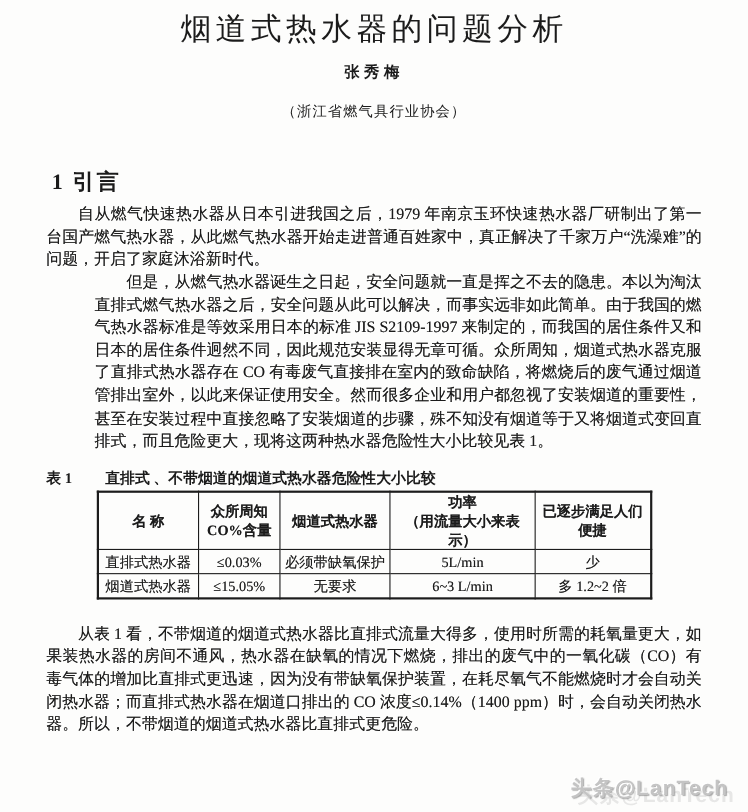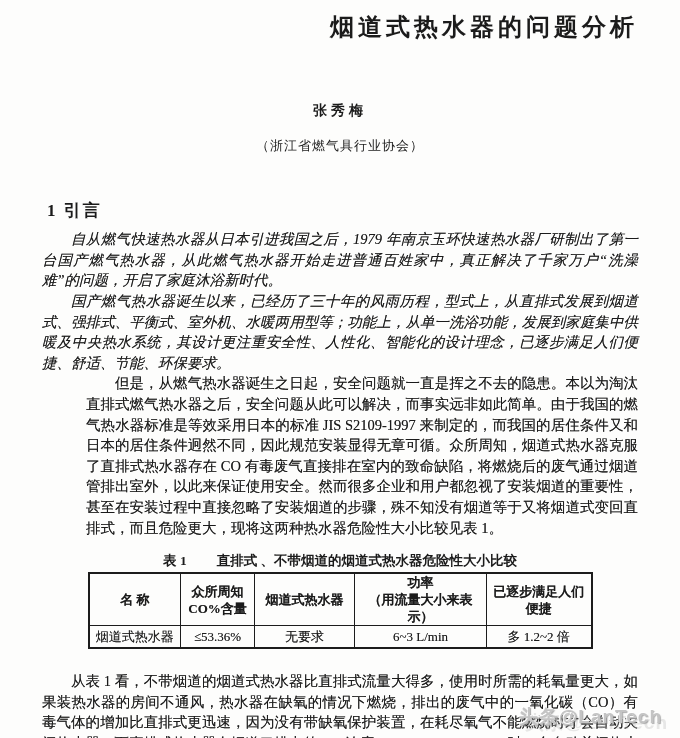--- a/index.html
+++ b/index.html
@@ -6,51 +6,51 @@
   body {
     width: 680px; height: 738px;
     position: relative; overflow: hidden;
     background: #fdfdfc;
     font-family: "Liberation Serif", "DejaVu Serif", serif;
     color: #1b1b1b;
   }
   .page { padding: 0 42px; box-sizing: border-box; }
 
   .doc-title {
-    margin: 12px 0 0 0; text-align: right;
-    font-size: 24px; font-weight: 700; letter-spacing: 4px;
+    margin: 12px 0 0 0; text-align: center;
+    font-size: 28px; font-weight: 400; letter-spacing: 4px;
     line-height: 30px;
   }
   .author {
-    margin-top: 60px; text-align: center;
+    margin-top: 16px; text-align: center;
     font-size: 14px; font-weight: 700; letter-spacing: 4px;
     line-height: 17px;
   }
   .affiliation {
     margin-top: 19px; text-align: center;
-    font-size: 13px; letter-spacing: 1px; line-height: 16px;
+    font-size: 13px; letter-spacing: 1px; line-height: 16px; font-family: Liberation Mono, monospace;
   }
   .section-heading {
     margin: 46px 0 0 5px;
-    font-size: 17px; font-weight: 700; line-height: 21px;
+    font-size: 20px; font-weight: 700; line-height: 21px;
     letter-spacing: 2px;
   }
   p.body-par {
     margin: 8px 0 0 0;
     font-size: 14.5px; line-height: 20.6px;
     text-align: justify; text-indent: 2em;
     text-shadow: 0 0 0.3px rgba(0,0,0,0.55);
   }
-  p.body-par.p1, p.body-par.p2 { min-height: 62px; margin-top: 0; font-style: italic; }
+  p.body-par.p1, p.body-par.p2 { min-height: 62px; margin-top: 0; }
   p.body-par.p1 { margin-top: 8px; }
   p.body-par.p3 { min-height: 143px; margin-top: 0; margin-left: 44px; }
   p.body-par.p4 { min-height: 103px; margin-top: 22px; }
 
   .table-caption {
-    margin-top: 14px; text-align: center;
+    margin-top: 14px; text-align: left;
     font-size: 13.5px; font-weight: 700; line-height: 18px;
   }
   .table-caption .cap-label { margin-right: 30px; }
 
   table.cmp {
     width: 505px; margin: 2px auto 0 auto;
     border-collapse: collapse;
     border: 2px solid #1c1c1c;
     table-layout: fixed;
   }
@@ -91,21 +91,20 @@
 
   <h1 class="doc-title">烟道式热水器的问题分析</h1>
 
   <div class="author">张秀梅</div>
 
   <div class="affiliation">（浙江省燃气具行业协会）</div>
 
   <h2 class="section-heading">1  引言</h2>
 
   <p class="body-par p1">自从燃气快速热水器从日本引进我国之后，1979 年南京玉环快速热水器厂研制出了第一台国产燃气热水器，从此燃气热水器开始走进普通百姓家中，真正解决了千家万户“洗澡难”的问题，开启了家庭沐浴新时代。</p>
-  <p class="body-par p2">国产燃气热水器诞生以来，已经历了三十年的风雨历程，型式上，从直排式发展到烟道式、强排式、平衡式、室外机、水暖两用型等；功能上，从单一洗浴功能，发展到家庭集中供暖及中央热水系统，其设计更注重安全性、人性化、智能化的设计理念，已逐步满足人们便捷、舒适、节能、环保要求。</p>
   <p class="body-par p3">但是，从燃气热水器诞生之日起，安全问题就一直是挥之不去的隐患。本以为淘汰直排式燃气热水器之后，安全问题从此可以解决，而事实远非如此简单。由于我国的燃气热水器标准是等效采用日本的标准 JIS S2109-1997 来制定的，而我国的居住条件又和日本的居住条件迥然不同，因此规范安装显得无章可循。众所周知，烟道式热水器克服了直排式热水器存在 CO 有毒废气直接排在室内的致命缺陷，将燃烧后的废气通过烟道管排出室外，以此来保证使用安全。然而很多企业和用户都忽视了安装烟道的重要性，甚至在安装过程中直接忽略了安装烟道的步骤，殊不知没有烟道等于又将烟道式变回直排式，而且危险更大，现将这两种热水器危险性大小比较见表 1。</p>
 
   <div class="table-caption">
     <span class="cap-label">表 1</span><span>直排式 、不带烟道的烟道式热水器危险性大小比较</span>
   </div>
 
   <table class="cmp">
     <colgroup>
       <col class="col-name">
         <col class="col-co">
@@ -132,22 +131,29 @@
           <span class="hline">（用流量大小来表示）</span>
         </th>
         <th>
           <span class="hline">已逐步满足人们便捷</span>
 
         </th>
       </tr>
     </thead>
     <tbody>
       <tr>
+        <td>直排式热水器</td>
+        <td>≤0.03%</td>
+        <td>必须带缺氧保护</td>
+        <td>5L/min</td>
+        <td>少</td>
+      </tr>
+      <tr>
         <td>烟道式热水器</td>
-        <td>≤53.36%</td>
+        <td>≤15.05%</td>
         <td>无要求</td>
         <td>6~3 L/min</td>
         <td>多 1.2~2 倍</td>
       </tr>
     </tbody>
   </table>
 
   <p class="body-par p4">从表 1 看，不带烟道的烟道式热水器比直排式流量大得多，使用时所需的耗氧量更大，如果装热水器的房间不通风，热水器在缺氧的情况下燃烧，排出的废气中的一氧化碳（CO）有毒气体的增加比直排式更迅速，因为没有带缺氧保护装置，在耗尽氧气不能燃烧时才会自动关闭热水器；而直排式热水器在烟道口排出的 CO 浓度≤0.14%（1400 ppm）时，会自动关闭热水器。所以，不带烟道的烟道式热水器比直排式更危险。</p>
 
 </div>

